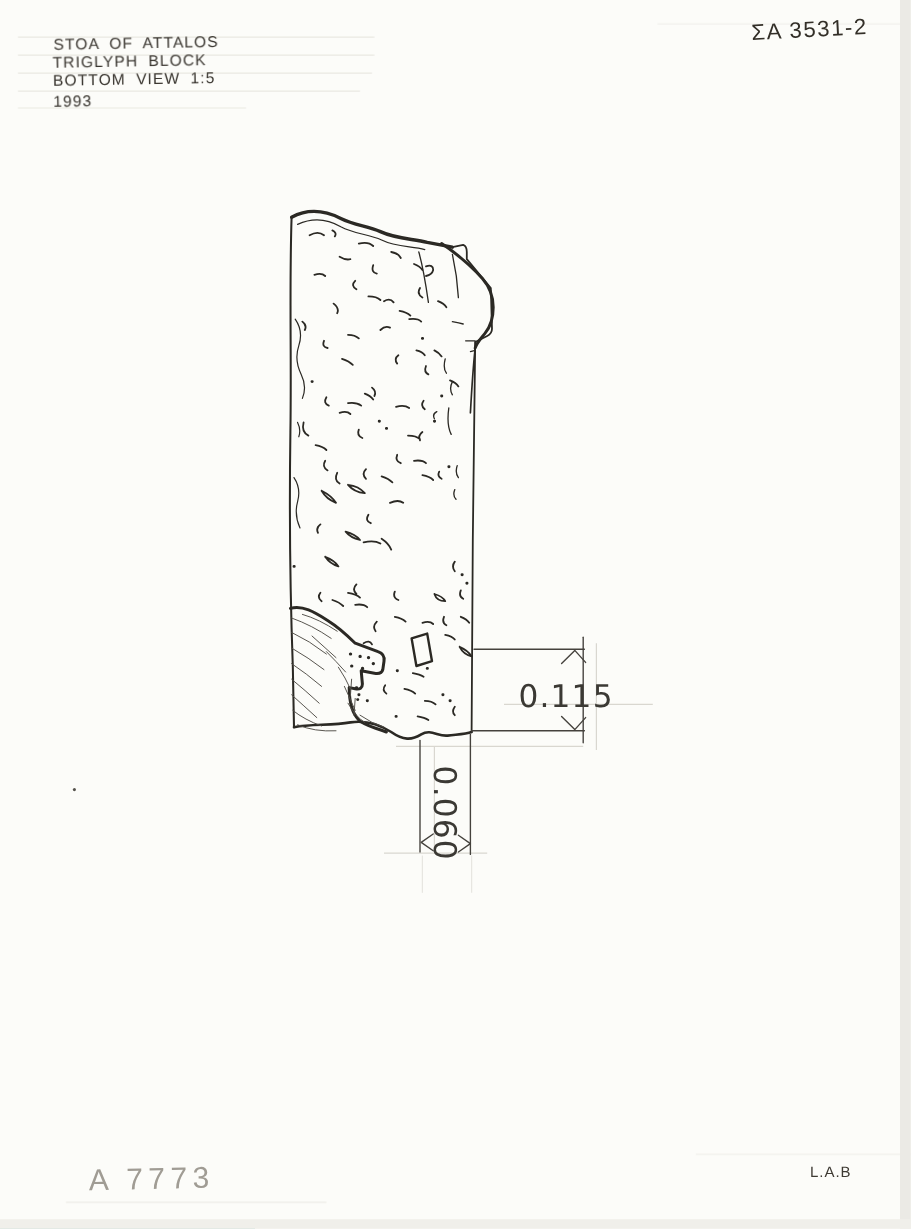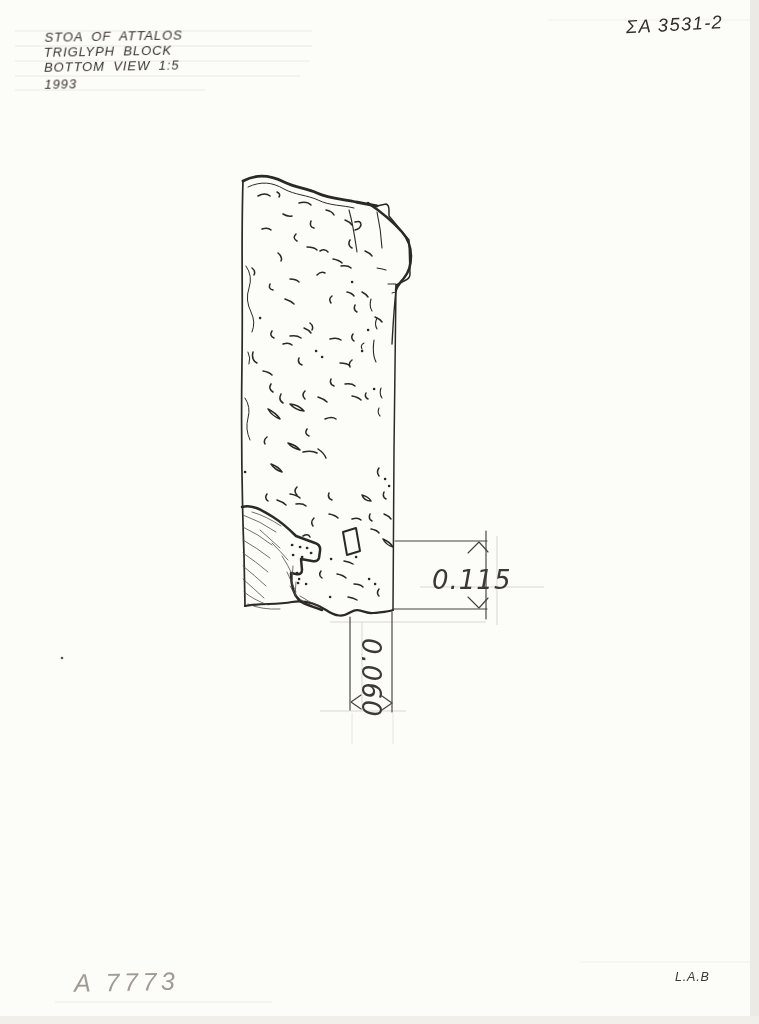--- a/index.html
+++ b/index.html
@@ -1,17 +1,17 @@
 <!DOCTYPE html>
 <html><head>
 <meta charset="utf-8">
 <style>
   html,body{margin:0;padding:0;background:#ffffff;}
   .stage{position:relative;width:759px;height:1024px;background:#0f766e;overflow:hidden;
-         font-family:"Liberation Sans","DejaVu Sans",sans-serif;font-style:italic;}
+         font-family:"Liberation Sans","DejaVu Sans",sans-serif;}
   svg{display:block;}
   text{user-select:none;}
   .hand{font-family:"Liberation Sans","DejaVu Sans",sans-serif;fill:#38342e;}
   .title-line{font-size:13px;letter-spacing:.9px;word-spacing:4px;}
   .catalog{font-size:18.5px;letter-spacing:1.3px;fill:#332f28;}
   .dim{font-family:"DejaVu Sans",sans-serif;font-size:26px;letter-spacing:1px;fill:#3b3934;}
   .pencil{font-size:25px;letter-spacing:4.5px;fill:#a09c94;}
   .initials{font-size:12.5px;letter-spacing:.8px;fill:#3e3a33;}
   .ink{stroke:#2b2924;fill:none;stroke-linecap:round;stroke-linejoin:round;}
   .dimln{stroke:#45423d;fill:none;stroke-width:1.15;stroke-linecap:round;stroke-linejoin:round;}

